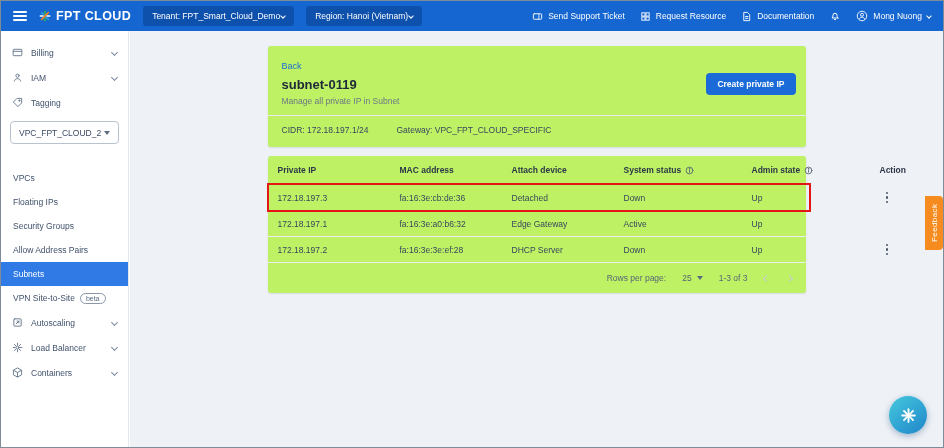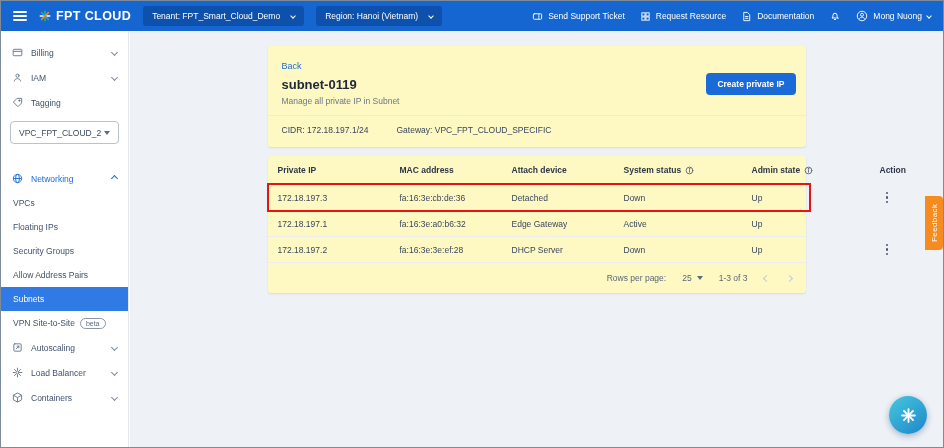--- a/index.html
+++ b/index.html
@@ -4,21 +4,21 @@
 <style>
   * { margin:0; padding:0; box-sizing:border-box; }
   body { font-family:"Liberation Sans", sans-serif; background:#fff; }
   .frame { position:relative; width:944px; height:448px; border:1px solid #7e8b99; background:#fff; overflow:hidden; }
 
   
   .navbar { height:30px; background:#1566d0; display:flex; align-items:center; padding:0 12px; gap:12px; color:#fff; }
   .hamburger { width:14px; height:10px; display:flex; flex-direction:column; justify-content:space-between; cursor:pointer; }
   .hamburger span { display:block; height:2px; background:#fff; border-radius:1px; }
   .brand { display:flex; align-items:center; gap:5px; font-weight:700; font-size:12.5px; letter-spacing:.4px; cursor:pointer; }
-  .pill { background:#0e51ad; border-radius:3px; height:20px; display:flex; align-items:center; gap:11px; padding:8px 9px; font-size:8.5px; cursor:pointer; white-space:nowrap; }
+  .pill { background:#0e51ad; border-radius:3px; height:20px; display:flex; align-items:center; gap:1px; padding:8px 9px; font-size:8.5px; cursor:pointer; white-space:nowrap; }
   .chev { display:inline-block; width:5px; height:5px; border-right:1.4px solid #7c8aa0; border-bottom:1.4px solid #7c8aa0; transform:rotate(45deg); }
   .chev.white { border-color:#fff; width:4px; height:4px; }
   .chev.up { transform:rotate(-135deg); }
   .chev.left { transform:rotate(135deg); }
   .chev.right { transform:rotate(-45deg); }
   .nav-right { margin-left:auto; display:flex; align-items:center; gap:15px; font-size:8.5px; }
   .nav-link { display:flex; align-items:center; gap:5px; cursor:pointer; white-space:nowrap; }
   .ic { width:11px; height:11px; flex:0 0 auto; }
   .ic12 { width:12px; height:12px; flex:0 0 auto; }
 
@@ -31,21 +31,21 @@
   .side-item.active-section svg { color:#1a6bd8; }
   .side-item.active-section .chev { border-color:#1a6bd8; }
   .vpc-box { margin:6px 9px 22px; border:1px solid #b9c2cf; border-radius:4px; height:23px; display:flex; align-items:center; padding:0 8px; color:#3c4a63; cursor:pointer; background:#fff; }
   .tri { margin-left:auto; width:0; height:0; border-left:3.5px solid transparent; border-right:3.5px solid transparent; border-top:4.5px solid #5b6b80; }
   .sub-item { height:24px; display:flex; align-items:center; padding-left:12px; cursor:pointer; }
   .sub-item.active { background:#2f7ae5; color:#fff; }
   .badge-beta { margin-left:5px; border:1px solid #8a96a8; border-radius:8px; font-size:7px; padding:1px 5px; color:#5b6b80; line-height:1; }
 
   
   .main { position:absolute; top:30px; left:129px; right:0; bottom:0; background:#eef1f5; display:flex; flex-direction:column; align-items:center; padding-top:15px; overflow:hidden; }
-  .card { width:538px; background:#fef9c3; border-radius:3px; box-shadow:0 1px 2px rgba(20,40,70,.10); }
+  .card { width:538px; background:#bef264; border-radius:3px; box-shadow:0 1px 2px rgba(20,40,70,.10); }
   .head-card { position:relative; padding:9px 14px 12px; }
   .back-link { color:#1a6bd8; font-size:9px; cursor:pointer; display:inline-block; }
   .page-title { font-size:13px; font-weight:700; color:#20293a; margin-top:4px; }
   .page-subtitle { font-size:8.5px; color:#6b7686; margin-top:4px; }
   .hdiv { border:none; border-top:1px solid #e8eaee; margin:9px -14px; }
   .meta-row { display:flex; gap:28px; font-size:8.5px; color:#39465e; }
   .create-btn { position:absolute; right:10px; top:27px; background:#1a6bd8; color:#fff; font-size:8.5px; font-weight:600; padding:6px 11px; border-radius:4px; border:none; cursor:pointer; font-family:inherit; }
 
   .table-card { margin-top:9px; padding:0; }
   .thead, .trow { display:grid; grid-template-columns:122px 112px 112px 128px 128px 1fr; align-items:center; padding:0 10px; }
@@ -164,29 +164,20 @@
           <circle cx="16.2" cy="7.8" r="1.4" fill="currentColor"></circle>
         </svg>
       <span>Tagging</span>
     </div>
 
     <div class="vpc-box">
       <span>VPC_FPT_CLOUD_2</span>
       <i class="tri"></i>
     </div>
 
-    <div class="side-item active-section">
-      <svg class="ic" viewBox="0 0 24 24" stroke="currentColor" fill="none" stroke-width="2">
-          <circle cx="12" cy="12" r="9"></circle>
-          <ellipse cx="12" cy="12" rx="4.2" ry="9"></ellipse>
-          <line x1="3" y1="12" x2="21" y2="12"></line>
-        </svg>
-      <span>Networking</span>
-      <i class="chev up"></i>
-    </div>
 
     <div class="sub-item">
       <span>VPCs</span>
     </div>
     <div class="sub-item">
       <span>Floating IPs</span>
     </div>
     <div class="sub-item">
       <span>Security Groups</span>
     </div>

